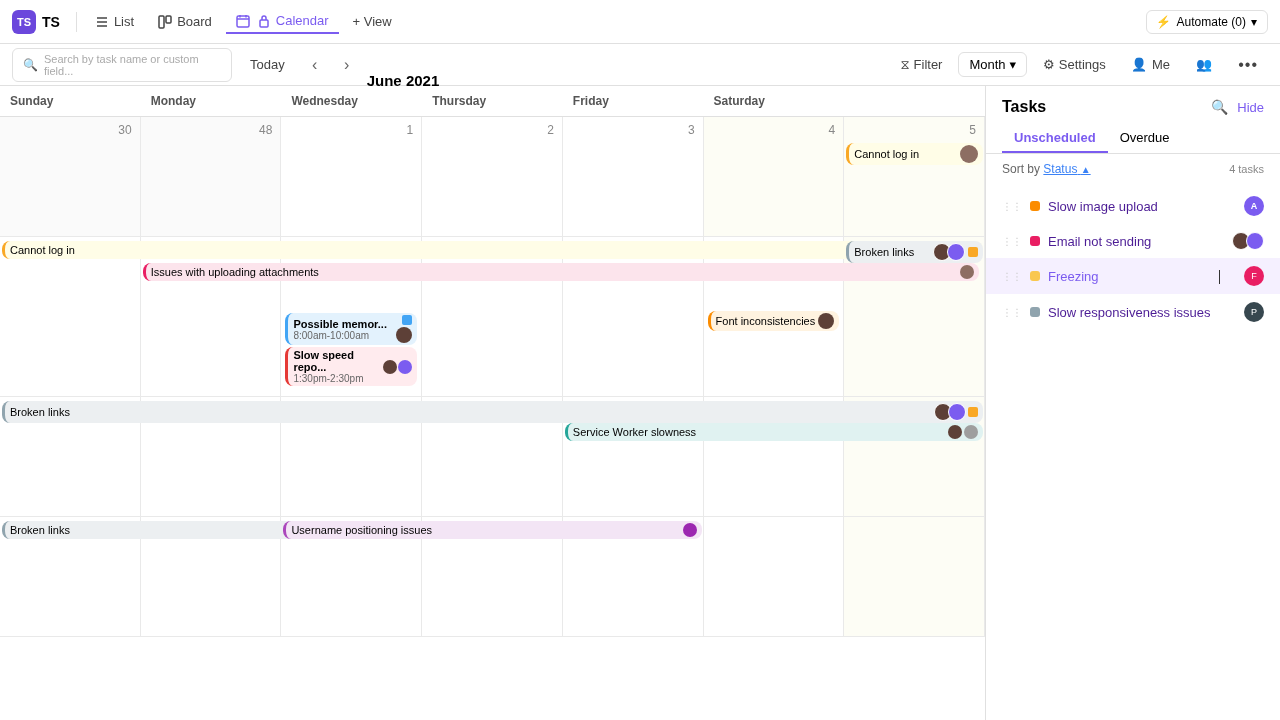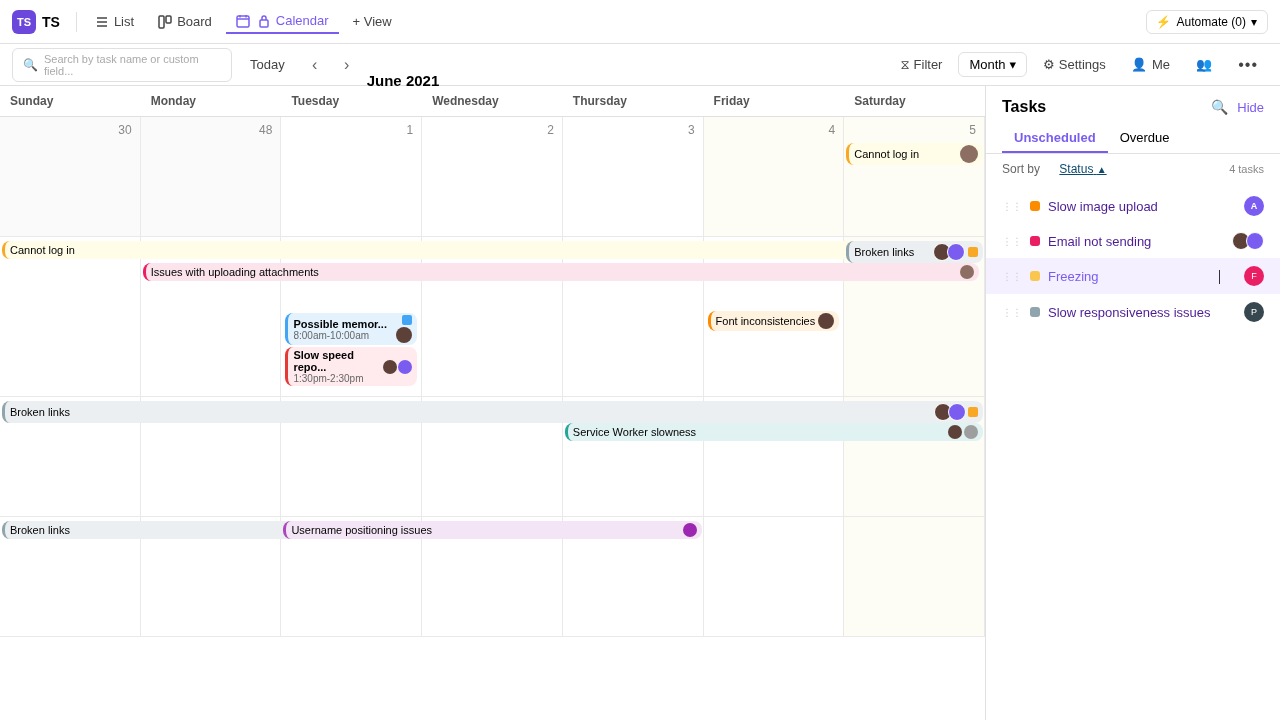--- a/index.html
+++ b/index.html
@@ -63,21 +63,21 @@
 
     
     .tasks-panel { width: 295px; border-left: 1px solid #e0e0e0; display: flex; flex-direction: column; background: #fff; }
     .tasks-header { padding: 12px 16px 8px; display: flex; align-items: center; justify-content: space-between; }
     .tasks-title { font-size: 16px; font-weight: 700; }
     .tasks-header-actions { display: flex; align-items: center; gap: 8px; }
     .tasks-tabs { display: flex; border-bottom: 1px solid #e0e0e0; padding: 0 16px; }
     .task-tab { padding: 6px 12px; font-size: 13px; cursor: pointer; border-bottom: 2px solid transparent; }
     .task-tab.active { border-bottom: 2px solid #7b5cf0; color: #7b5cf0; font-weight: 600; }
     .tasks-sort { padding: 8px 16px; font-size: 12px; color: #666; display: flex; align-items: center; justify-content: space-between; }
-    .sort-link { color: #0c4a6e; cursor: pointer; text-decoration: underline; margin-left: 16px; }
+    .sort-link { color: #3b82f6; cursor: pointer; text-decoration: underline; }
     .tasks-count { font-size: 11px; color: #888; }
     .tasks-list { flex: 1; overflow-y: auto; padding: 4px 0; }
     .task-item { display: flex; align-items: center; gap: 8px; padding: 8px 16px; cursor: pointer; }
     .task-dot { width: 10px; height: 10px; border-radius: 3px; flex-shrink: 0; }
     .task-dot.orange { background: #fb8c00; }
     .task-dot.pink { background: #e91e63; }
     .task-dot.yellow { background: #f9c74f; }
     .task-dot.gray { background: #90a4ae; }
     .task-name { flex: 1; font-size: 13px; color: #4c1d95; }
     .task-name.link { color: #7b5cf0; cursor: pointer; }
@@ -180,21 +180,20 @@
   </div>
 </div>
 
 <div class="main">
 
   <div class="calendar">
 
     <div class="day-headers">
       <div class="day-header">Sunday</div>
       <div class="day-header">Monday</div>
-      <div class="day-header">Tuesday</div>
       <div class="day-header">Wednesday</div>
       <div class="day-header">Thursday</div>
       <div class="day-header">Friday</div>
       <div class="day-header">Saturday</div>
     </div>
 
     <div style="flex:1; overflow-y:auto;">
 
       <div style="position:relative;">
 

